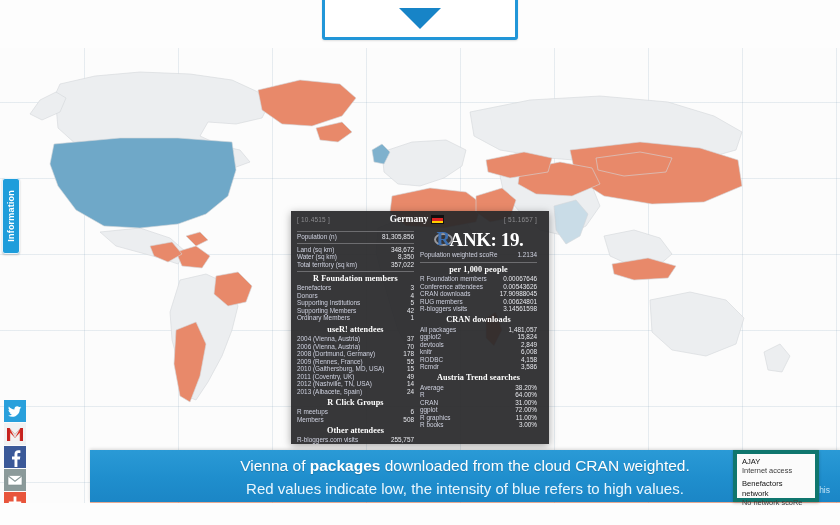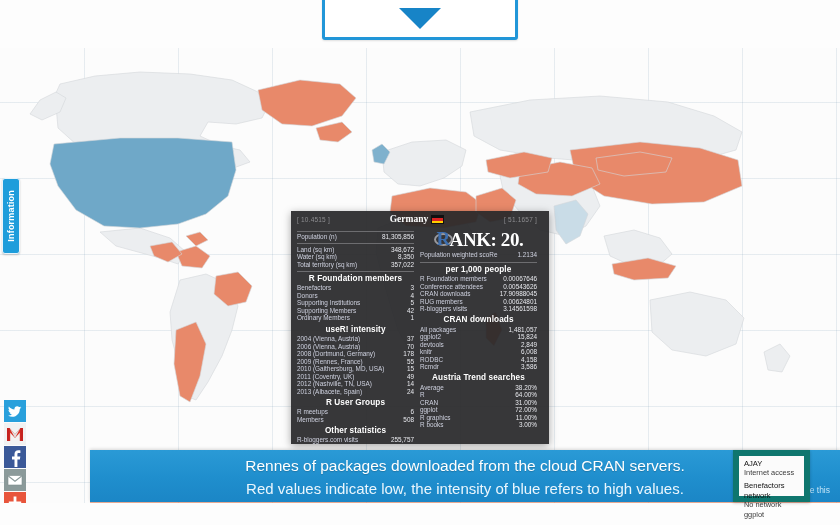--- a/index.html
+++ b/index.html
@@ -66,21 +66,21 @@
   .cname{color:#ffffff;font-weight:bold;font-size:9.5px;font-family:"Liberation Serif",serif;display:flex;align-items:center;gap:3px;}
   .flagDE{width:11px;height:7px;display:inline-block;border:1px solid #111;
     background:linear-gradient(to bottom,#111 0 33.3%,#d22 33.3% 66.6%,#fc0 66.6% 100%);}
   .cols{display:flex;gap:6px;}
   .colL{width:122px;}
   .colR{width:122px;}
   hr.sep{border:0;border-top:1px solid #6d6d70;margin:2px 0 2px 0;}
   .row{display:flex;justify-content:space-between;color:#cfd2e0;font-size:6.4px;padding:.4px 0;}
   .row .v{color:#e8e9ee;}
   .sect{
-    text-align:center;font-family:Liberation Sans, sans-serif;font-weight:bold;
+    text-align:center;font-family:Liberation Serif, serif;font-weight:bold;
     color:#ffffff;font-size:8.2px;margin:3px 0 1.5px 0;letter-spacing:.1px;
   }
   .rankbox{margin:1px 0 3px 0;}
   .rank{
     display:flex;align-items:center;justify-content:center;gap:0px;
     font-family:"Liberation Serif",serif;font-weight:bold;
     font-size:19px;color:#ffffff;line-height:1;letter-spacing:-.4px;
   }
   .rlogo{
     position:relative;display:inline-block;width:19px;height:19px;margin-right:-3px;
@@ -98,33 +98,33 @@
   
   .banner{
     position:absolute;left:90px;top:450px;width:750px;height:52px;
     background:linear-gradient(to bottom,#2a9ad6 0%,#1f8ecd 55%,#1b86c6 100%);
     color:#fff;box-shadow:0 -1px 3px rgba(0,0,0,.15);
   }
   .banner .b1{
     text-align:center;font-size:15.5px;padding-top:7px;color:#ffffff;
     text-shadow:0 1px 1px rgba(0,0,0,.18);
   }
-  .banner .b1 b{font-weight:normal;}
+  .banner .b1 b{font-weight:bold;}
   .banner .b2{
     text-align:center;font-size:15px;color:#eaf6fd;padding-top:5px;
   }
   .hide-hint{
     position:absolute;right:10px;bottom:7px;font-size:8.5px;color:#bfe2f6;
   }
   .banner-underline{position:absolute;left:90px;top:502px;width:750px;height:2px;background:#d8693f;opacity:.55;}
 
   
   .netbox{
-    position:absolute;left:733px;top:450px;width:77px;height:52px;
-    background:#fbfbfb;border:6px solid #0f766e;
+    position:absolute;left:733px;top:450px;width:86px;height:52px;
+    background:#fbfbfb;border:4px solid #0f766e;
     box-shadow:0 1px 3px rgba(0,0,0,.22);
     font-size:7.5px;color:#1f1f1f;padding:3px 5px;box-sizing:border-box;
   }
   .netbox .nname{font-size:7.6px;color:#111;line-height:1.25;}
   .netbox .nsub{color:#3a3a3a;font-size:7.4px;line-height:1.3;margin-bottom:3px;}
 
   .bottom-strip{position:absolute;left:0;top:503px;width:840px;height:22px;background:#fdfdfd;}
 </style>
 </head>
 <body>
@@ -269,21 +269,21 @@
             <div class="row">
                 <span>Supporting Members</span>
                 <span class="v">42</span>
               </div>
             <div class="row">
                 <span>Ordinary Members</span>
                 <span class="v">1</span>
               </div>
           </div>
 
-          <div class="sect">useR! intensity</div>
+          <div class="sect">useR! attendees</div>
           <div>
             <div class="row">
                 <span>2004 (Vienna, Austria)</span>
                 <span class="v">37</span>
               </div>
             <div class="row">
                 <span>2006 (Vienna, Austria)</span>
                 <span class="v">70</span>
               </div>
             <div class="row">
@@ -305,50 +305,50 @@
             <div class="row">
                 <span>2012 (Nashville, TN, USA)</span>
                 <span class="v">14</span>
               </div>
             <div class="row">
                 <span>2013 (Albacete, Spain)</span>
                 <span class="v">24</span>
               </div>
           </div>
 
-          <div class="sect">R User Groups</div>
+          <div class="sect">R Click Groups</div>
           <div>
             <div class="row">
                 <span>R meetups</span>
                 <span class="v">6</span>
               </div>
             <div class="row">
                 <span>Members</span>
                 <span class="v">508</span>
               </div>
           </div>
 
-          <div class="sect">Other statistics</div>
+          <div class="sect">Other attendees</div>
           <div>
             <div class="row">
                 <span>R-bloggers.com visits</span>
                 <span class="v">255,757</span>
               </div>
 
           </div>
         </div>
 
         <div class="colR">
           <div class="rankbox">
             <div class="rank">
               <span class="rlogo">
                 <span class="oval"></span>
                 <span class="rch">R</span>
               </span>
-              <span>ANK: 20.</span>
+              <span>ANK: 19.</span>
             </div>
             <div class="rankline">
               <span>Population weighted scoRe</span>
               <span class="v">1.2134</span>
             </div>
           </div>
           <hr class="sep">
 
           <div class="sect">per 1,000 people</div>
           <div>
@@ -429,28 +429,28 @@
                 <span class="v">3.00%</span>
               </div>
           </div>
         </div>
       </div>
     </div>
   </div>
 
   <div class="banner">
     <div class="b1">
-      <span>Rennes of </span><b>packages</b><span> downloaded from the cloud CRAN servers.</span>
+      <span>Vienna of </span><b>packages</b><span> downloaded from the cloud CRAN weighted.</span>
     </div>
     <div class="b2">Red values indicate low, the intensity of blue refers to high values.</div>
     <div class="hide-hint">Click to hide this</div>
   </div>
   <div class="banner-underline"></div>
   <div class="bottom-strip"></div>
 
   <div class="netbox">
     <div class="nname">AJAY</div>
     <div class="nsub">Internet access</div>
     <div class="nname">Benefactors network</div>
-    <div class="nsub">No network ggplot</div>
+    <div class="nsub">No network scoRe</div>
   </div>
 
 </div>
 
 </body></html>

